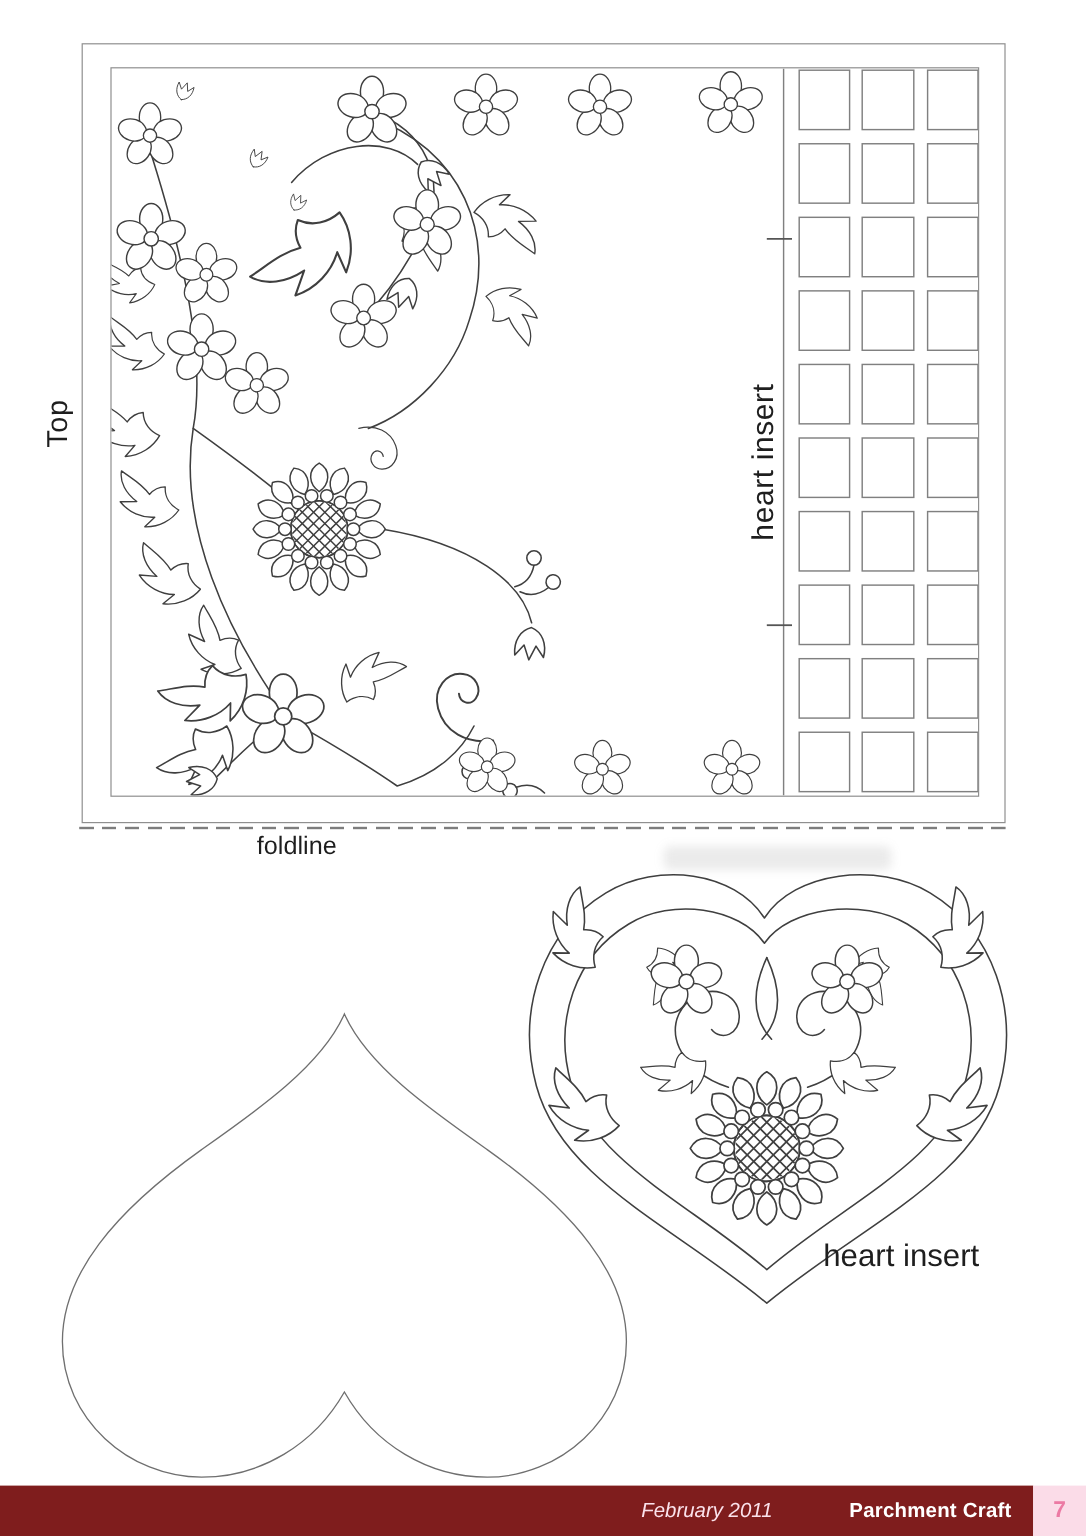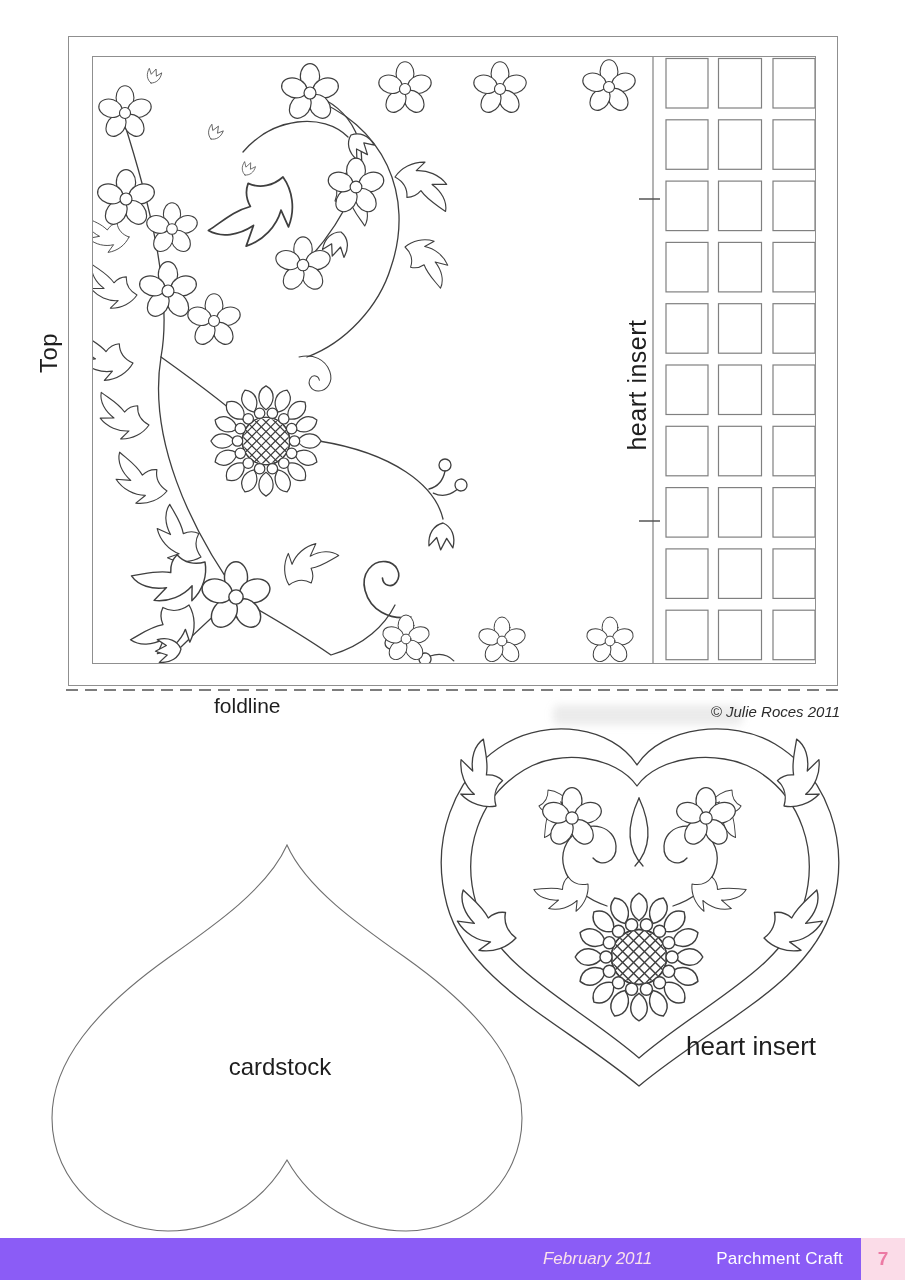--- a/index.html
+++ b/index.html
@@ -26,21 +26,21 @@
   .foldline-label{left:214px; top:694px; font-size:21px;}
   .copyright{left:0; top:703px; width:840px; text-align:right; font-size:15px; font-style:italic; color:#2b2b2b;}
   .smudge{left:553px; top:705px; width:190px; height:20px; background:rgba(110,110,110,.14); filter:blur(4px); border-radius:6px;}
   
   .templates-svg{left:0; top:715px;}
   .cardstock-label{left:160px; top:1053px; width:240px; text-align:center; font-size:24px;}
   .heart-insert-label{left:686px; top:1031px; font-size:26px;}
   
   .footer-bar{left:0; bottom:0; width:861px; height:42px; display:flex; align-items:center; justify-content:flex-end; padding-right:18px; box-sizing:border-box;}
   .footer-issue{font-size:17px; font-style:italic; color:#fbe2eb; margin-right:20px;}
-  .footer-mag{font-size:17px; font-weight:normal; color:#ffffff; letter-spacing:.2px;padding-left:44px;}
+  .footer-mag{font-size:17px; font-weight:bold; color:#ffffff; letter-spacing:.2px;padding-left:44px;}
   .page-box{left:861px; bottom:0; width:44px; height:42px; display:flex; align-items:center; justify-content:center;}
   .page-num{font-size:19px; font-weight:bold;}
   svg .ln{stroke:#3f3f3f; stroke-width:1.3; fill:none; stroke-linecap:round; stroke-linejoin:round;}
   svg .frame-ln{stroke:#808080; stroke-width:1.2; fill:none;}
 </style>
 </head>
 <body>
 
 <div class="page">
 
@@ -222,21 +222,20 @@
         <line x1="546" y1="464" x2="567" y2="464"></line>
       </g>
     </g>
   </svg>
 
   <div class="abs rot-label top-label">Top</div>
   <div class="abs rot-label grid-label">heart insert</div>
 
   <div class="abs foldline"></div>
   <div class="abs foldline-label">foldline</div>
-  <div class="abs copyright">© Julie Roces 2011</div>
   <div class="abs smudge"></div>
 
   <svg class="abs templates-svg" width="905" height="525" viewBox="0 715 905 525">
 
     <path d="M 287,845 C 268,888 215,925 168,958 C 95,1010 52,1062 52,1118 C 52,1183 108,1231 168,1231 C 217,1231 262,1204 287,1160 C 312,1204 357,1231 406,1231 C 466,1231 522,1183 522,1118 C 522,1062 479,1010 406,958 C 359,925 306,888 287,845 Z" fill="#ffffff" stroke="#6f6f6f" stroke-width="1.1"></path>
 
     <g class="ln">
       <path d="M 637,765 C 612,726 548,718 505,744 C 452,776 430,842 447,905 C 468,983 562,1022 639,1086 C 716,1022 812,983 833,905 C 850,842 828,776 775,744 C 732,718 662,726 637,765 Z" fill="#ffffff"></path>
       <path d="M 637,786 C 616,756 560,748 524,770 C 479,797 461,851 476,903 C 494,968 575,1003 639,1058 C 703,1003 786,968 804,903 C 819,851 801,797 756,770 C 718,748 658,756 637,786 Z" fill="none"></path>
 
@@ -253,24 +252,23 @@
       <use href="#leafA" transform="translate(692,884) rotate(120) scale(-0.8,0.8)"></use>
       <use href="#leafA" transform="translate(548,790) rotate(160) scale(0.7)"></use>
       <use href="#leafA" transform="translate(732,790) rotate(-160) scale(-0.7,0.7)"></use>
 
       <use href="#f5" transform="translate(572,818) scale(0.95)"></use>
       <use href="#f5" transform="translate(706,818) scale(0.95)"></use>
       <use href="#sunflower" transform="translate(639,957) scale(1.1)"></use>
     </g>
   </svg>
 
-  <div class="abs cardstock-label">cardstock</div>
   <div class="abs heart-insert-label">heart insert</div>
 
-  <div class="abs footer-bar" style="background-color: #8b5cf6;">
+  <div class="abs footer-bar" style="background-color: #7f1d1d;">
     <span class="footer-issue">February 2011</span>
     <span class="footer-mag">Parchment Craft</span>
   </div>
   <div class="abs page-box" style="background-color: rgb(251, 220, 232);">
     <span class="page-num" style="color: rgb(236, 122, 164);">7</span>
   </div>
 
 </div>
 
 </body></html>

